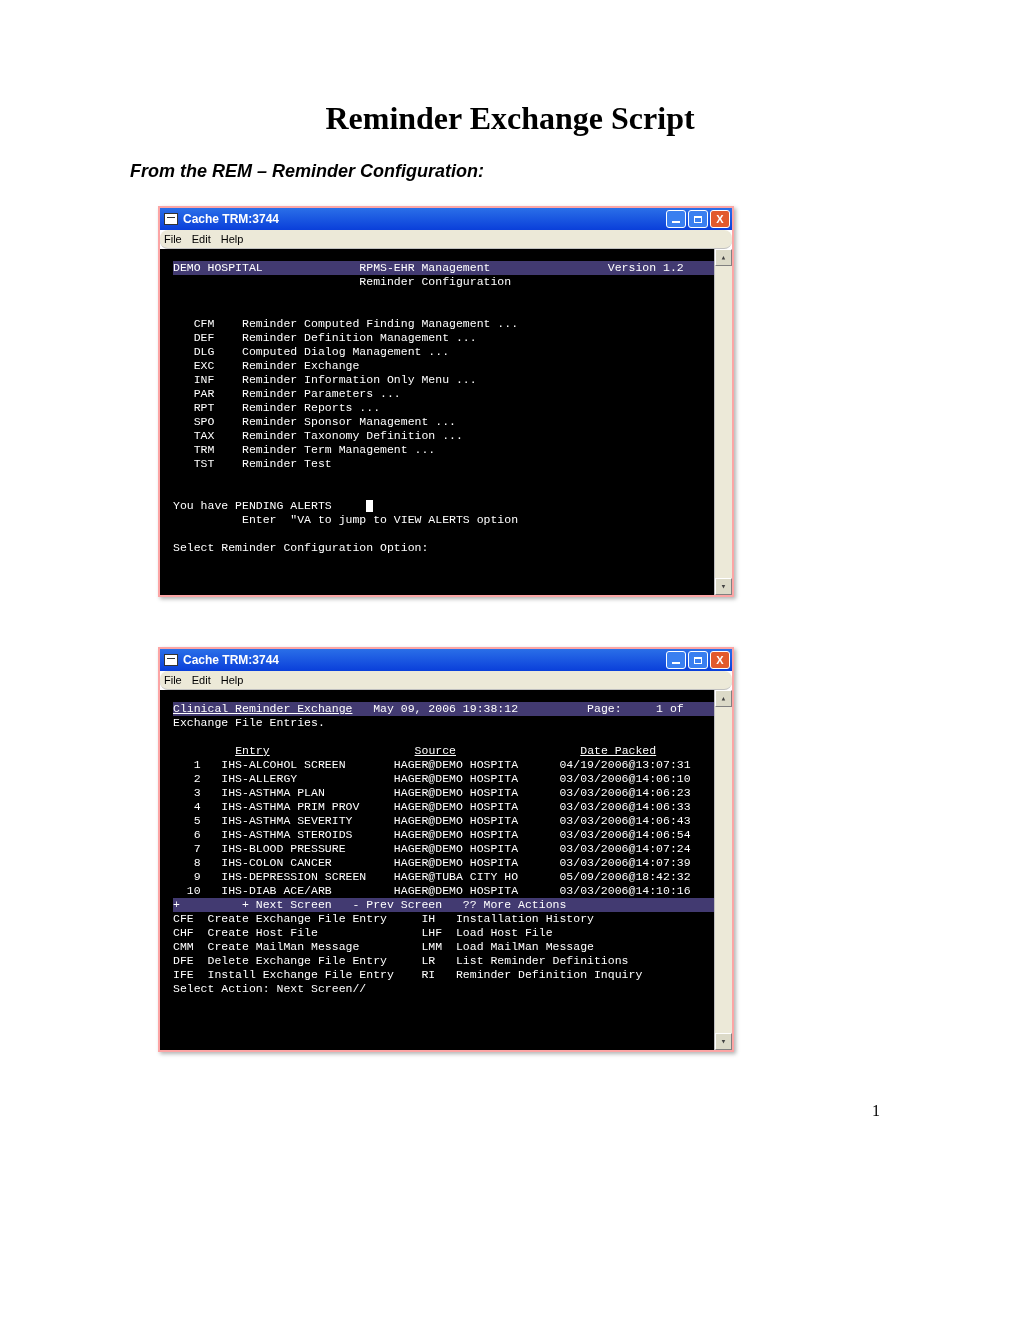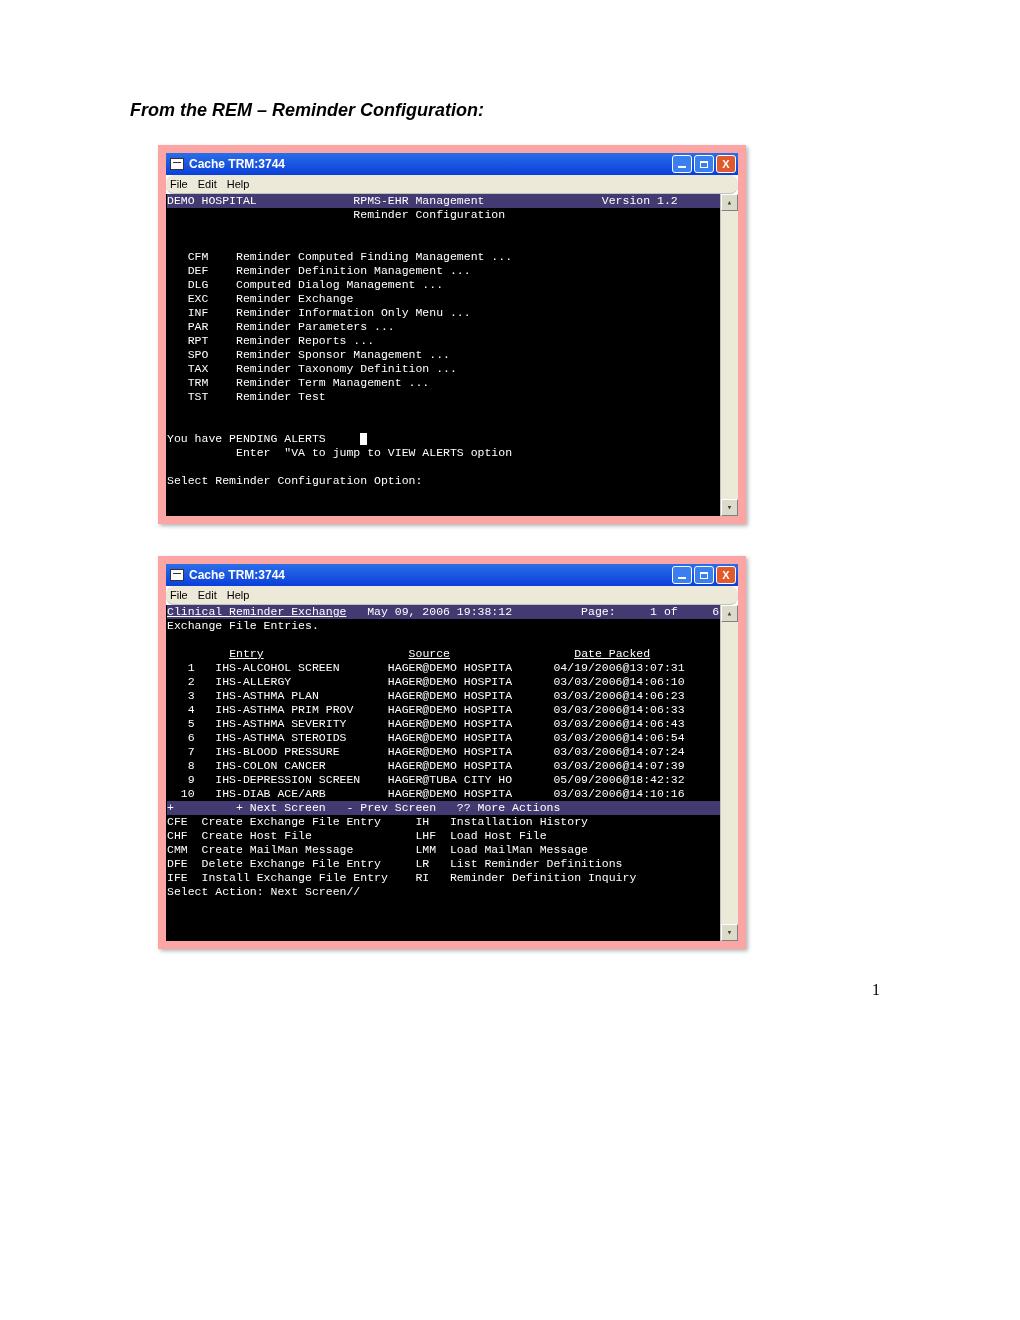--- a/index.html
+++ b/index.html
@@ -29,23 +29,23 @@
   }
   h3.step {
     font-family: Arial, Helvetica, sans-serif;
     font-weight: bold;
     font-style: italic;
     font-size: 18px;
     margin: 0 0 24px 0;
   }
   .window {
     width: 572px;
-    border: 8px solid #fca5a5;
+    border: 2px solid #fca5a5;
     box-shadow: 2px 2px 4px rgba(0,0,0,0.3);
-    margin: 0 0 32px 28px;
+    margin: 0 0 50px 28px;
     font-family: "Courier New", monospace;
     font-size: 11.5px;
     line-height: 14px;
     background: #fff;
   }
   .titlebar {
     background: linear-gradient(#2a6fe8, #0a3fda);
     color: #fff;
     display: flex;
     align-items: center;
@@ -94,21 +94,21 @@
   }
   .term {
     background: #000;
     color: #fff;
     position: relative;
     min-height: 100px;
     padding-left: 1px;
   }
   .term-inner {
     white-space: pre;
-    padding: 0;
+    padding: 12px;
     position: relative;
   }
   .headerline {
     background: #423a71;
     display: block;
     width: 100%;
     white-space: pre;
   }
   .underline { text-decoration: underline; }
   .revrow {
@@ -145,20 +145,21 @@
     margin-top: 30px;
     padding-right: 10px;
   }
   .term-inner > span, .term-inner > div { font-family: "Courier New", monospace; }
 </style>
 </head>
 <body>
 
 <div class="page">
 
+  <h1 class="doc-title">Reminder Exchange Script</h1>
   <h3 class="step">From the REM – Reminder Configuration:</h3>
 
   <div class="window">
     <div class="titlebar">
       <span class="app-icon"></span>
       <span>Cache TRM:3744</span>
       <span class="spacer"></span>
       <span class="winbtn min">
           <span class="bar"></span>
         </span>

